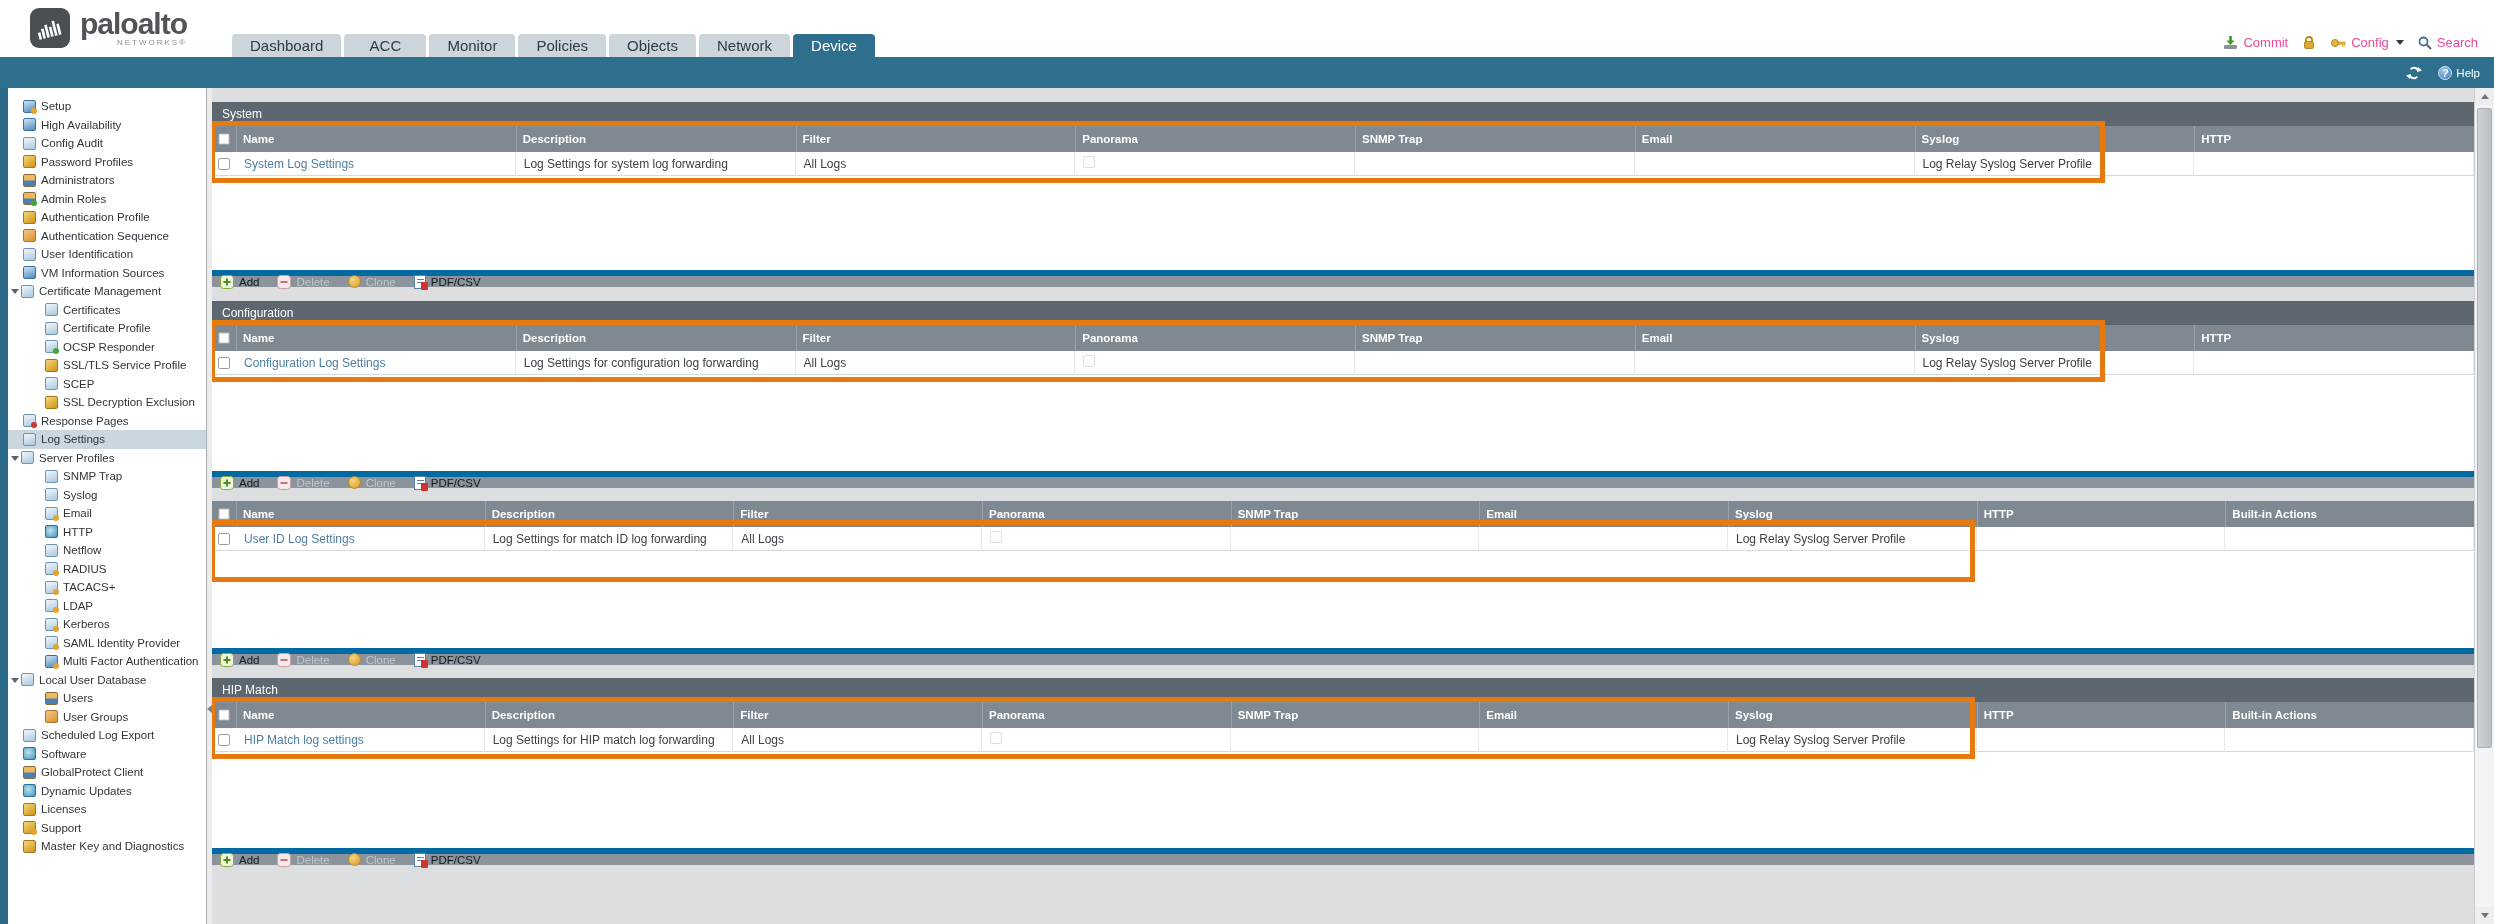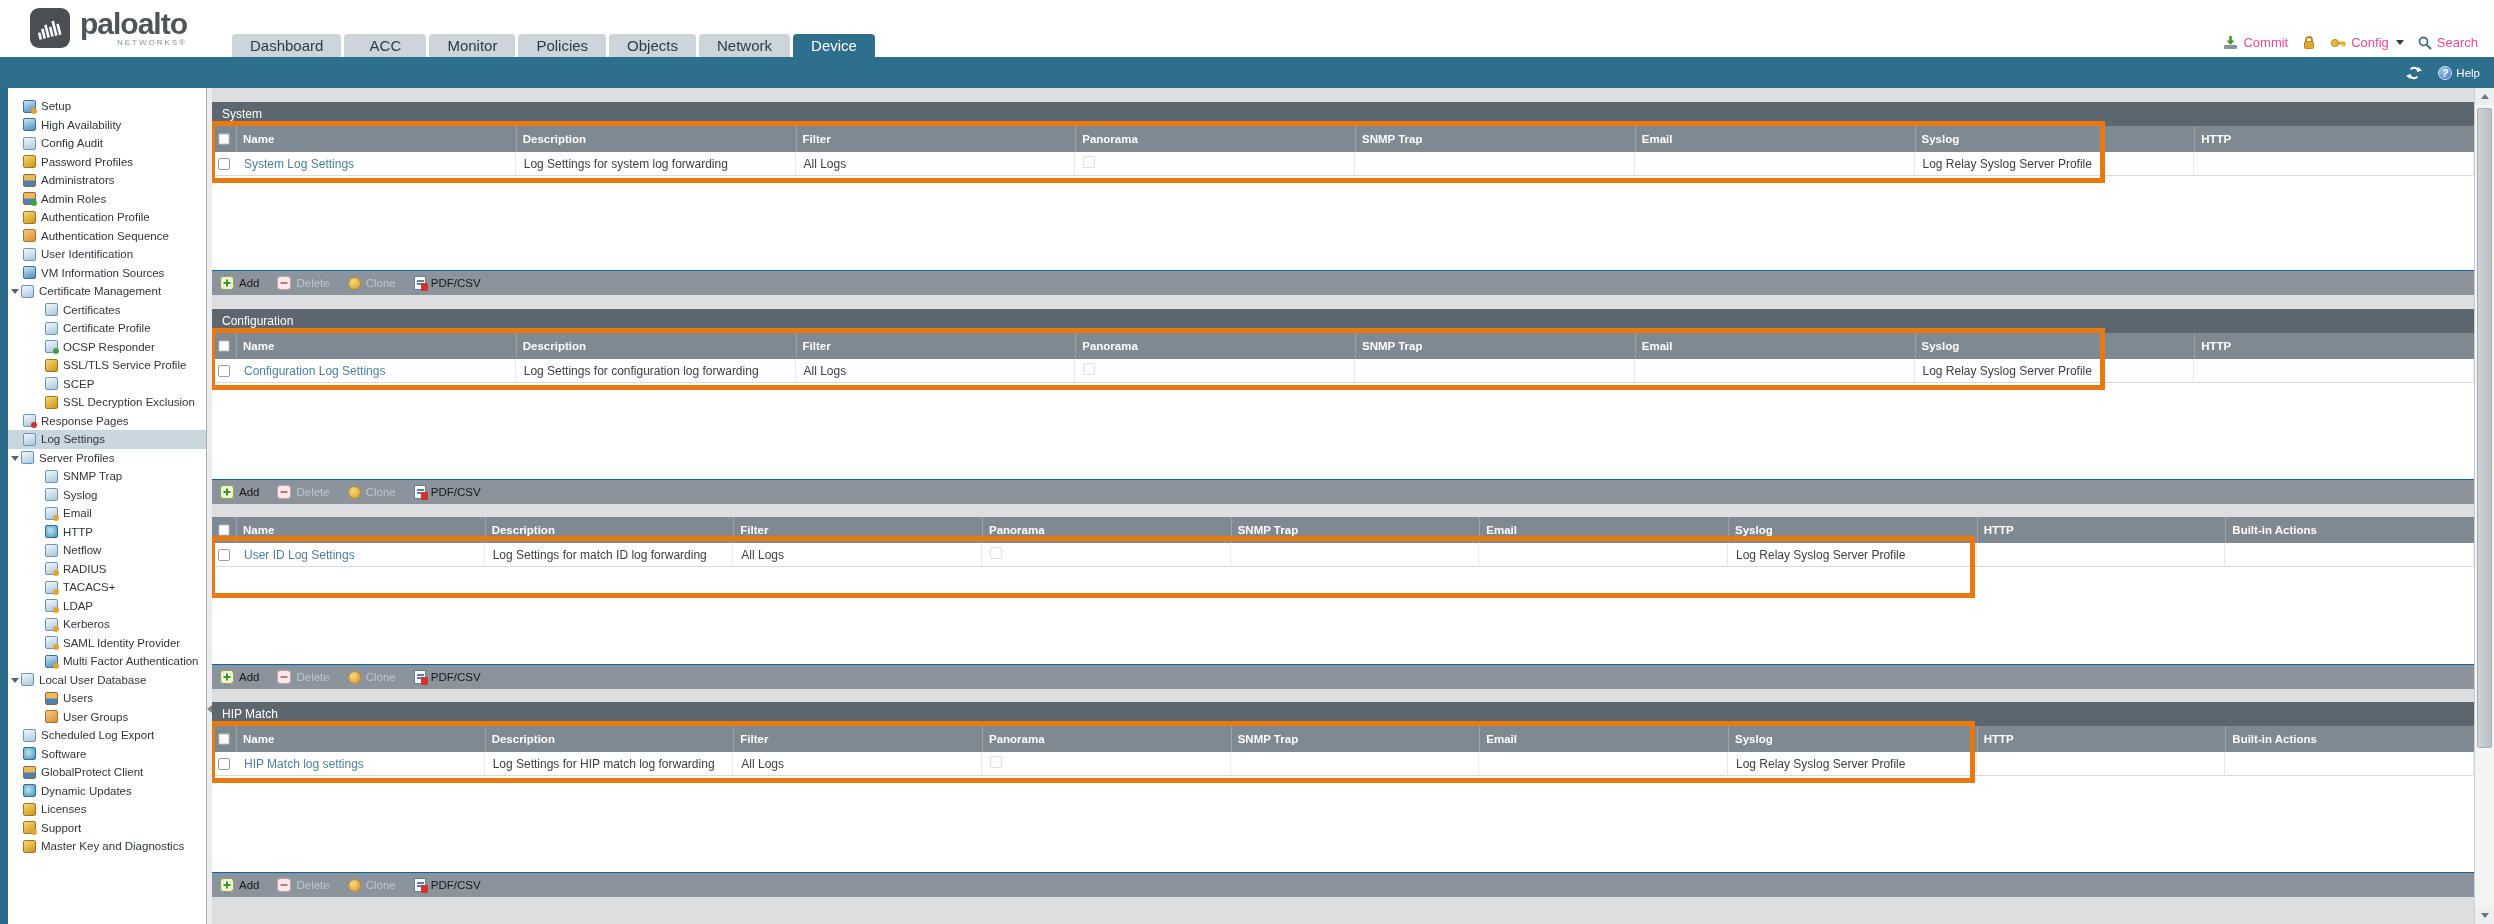--- a/index.html
+++ b/index.html
@@ -77,21 +77,21 @@
   .th { padding-left:6px; height:26px; line-height:26px; border-left:1px solid #99a2ab; overflow:hidden; white-space:nowrap; }
   .cbcell { border-left:none !important; border-right:none !important; display:flex; align-items:center; justify-content:center; padding:0 !important; }
   .trow { height:24px; background:#ffffff; display:grid; align-items:center; border-bottom:1px solid #d7dadd;
           font-size:12px; color:#3c4146; }
   .td { padding-left:8px; height:24px; line-height:24px; border-right:1px solid #e7e9eb; overflow:hidden; white-space:nowrap; }
   .lnk { color:#4d7ea1; text-decoration:none; cursor:pointer; }
   .cb { width:12px; height:12px; background:#ffffff; border:1px solid #98a0a6; border-radius:2px; display:inline-block; }
   .cb-head { box-shadow:inset 0 0 0 1px #dde2e6; }
   .cb-dim { border-color:#dbe0e3; background:#fdfdfd; }
   .sec-body { background:#ffffff; }
-  .toolbar { height:25px; background:#8b949c; border-top:1px solid #0369a1; display:flex; align-items:center;
+  .toolbar { height:17px; background:#8b949c; border-top:6px solid #0369a1; display:flex; align-items:center;
              gap:18px; padding-left:8px; }
   .tbtn { display:flex; align-items:center; gap:5px; font-size:11.5px; color:#15181b; cursor:pointer; }
   .tbtn.disabled { color:#c0c7cc; }
   .clone-ic { width:13px; height:13px; border-radius:50%; background:radial-gradient(circle at 35% 30%,#f4d77e,#d99c26);
               border:1px solid #bd8b24; display:inline-block; }
   .pdf-ic { width:12px; height:14px; background:#ffffff; border:1px solid #5b82a6; position:relative; display:inline-block; }
   .pdf-ic::before { content:""; position:absolute; left:2px; top:3px; width:7px; height:1.5px; background:#5b82a6;
                     box-shadow:0 3px 0 #5b82a6; }
   .pdf-ic::after { content:""; position:absolute; right:-3px; bottom:-2px; width:7px; height:8px; background:#d0342a; border-radius:1px; }
 

